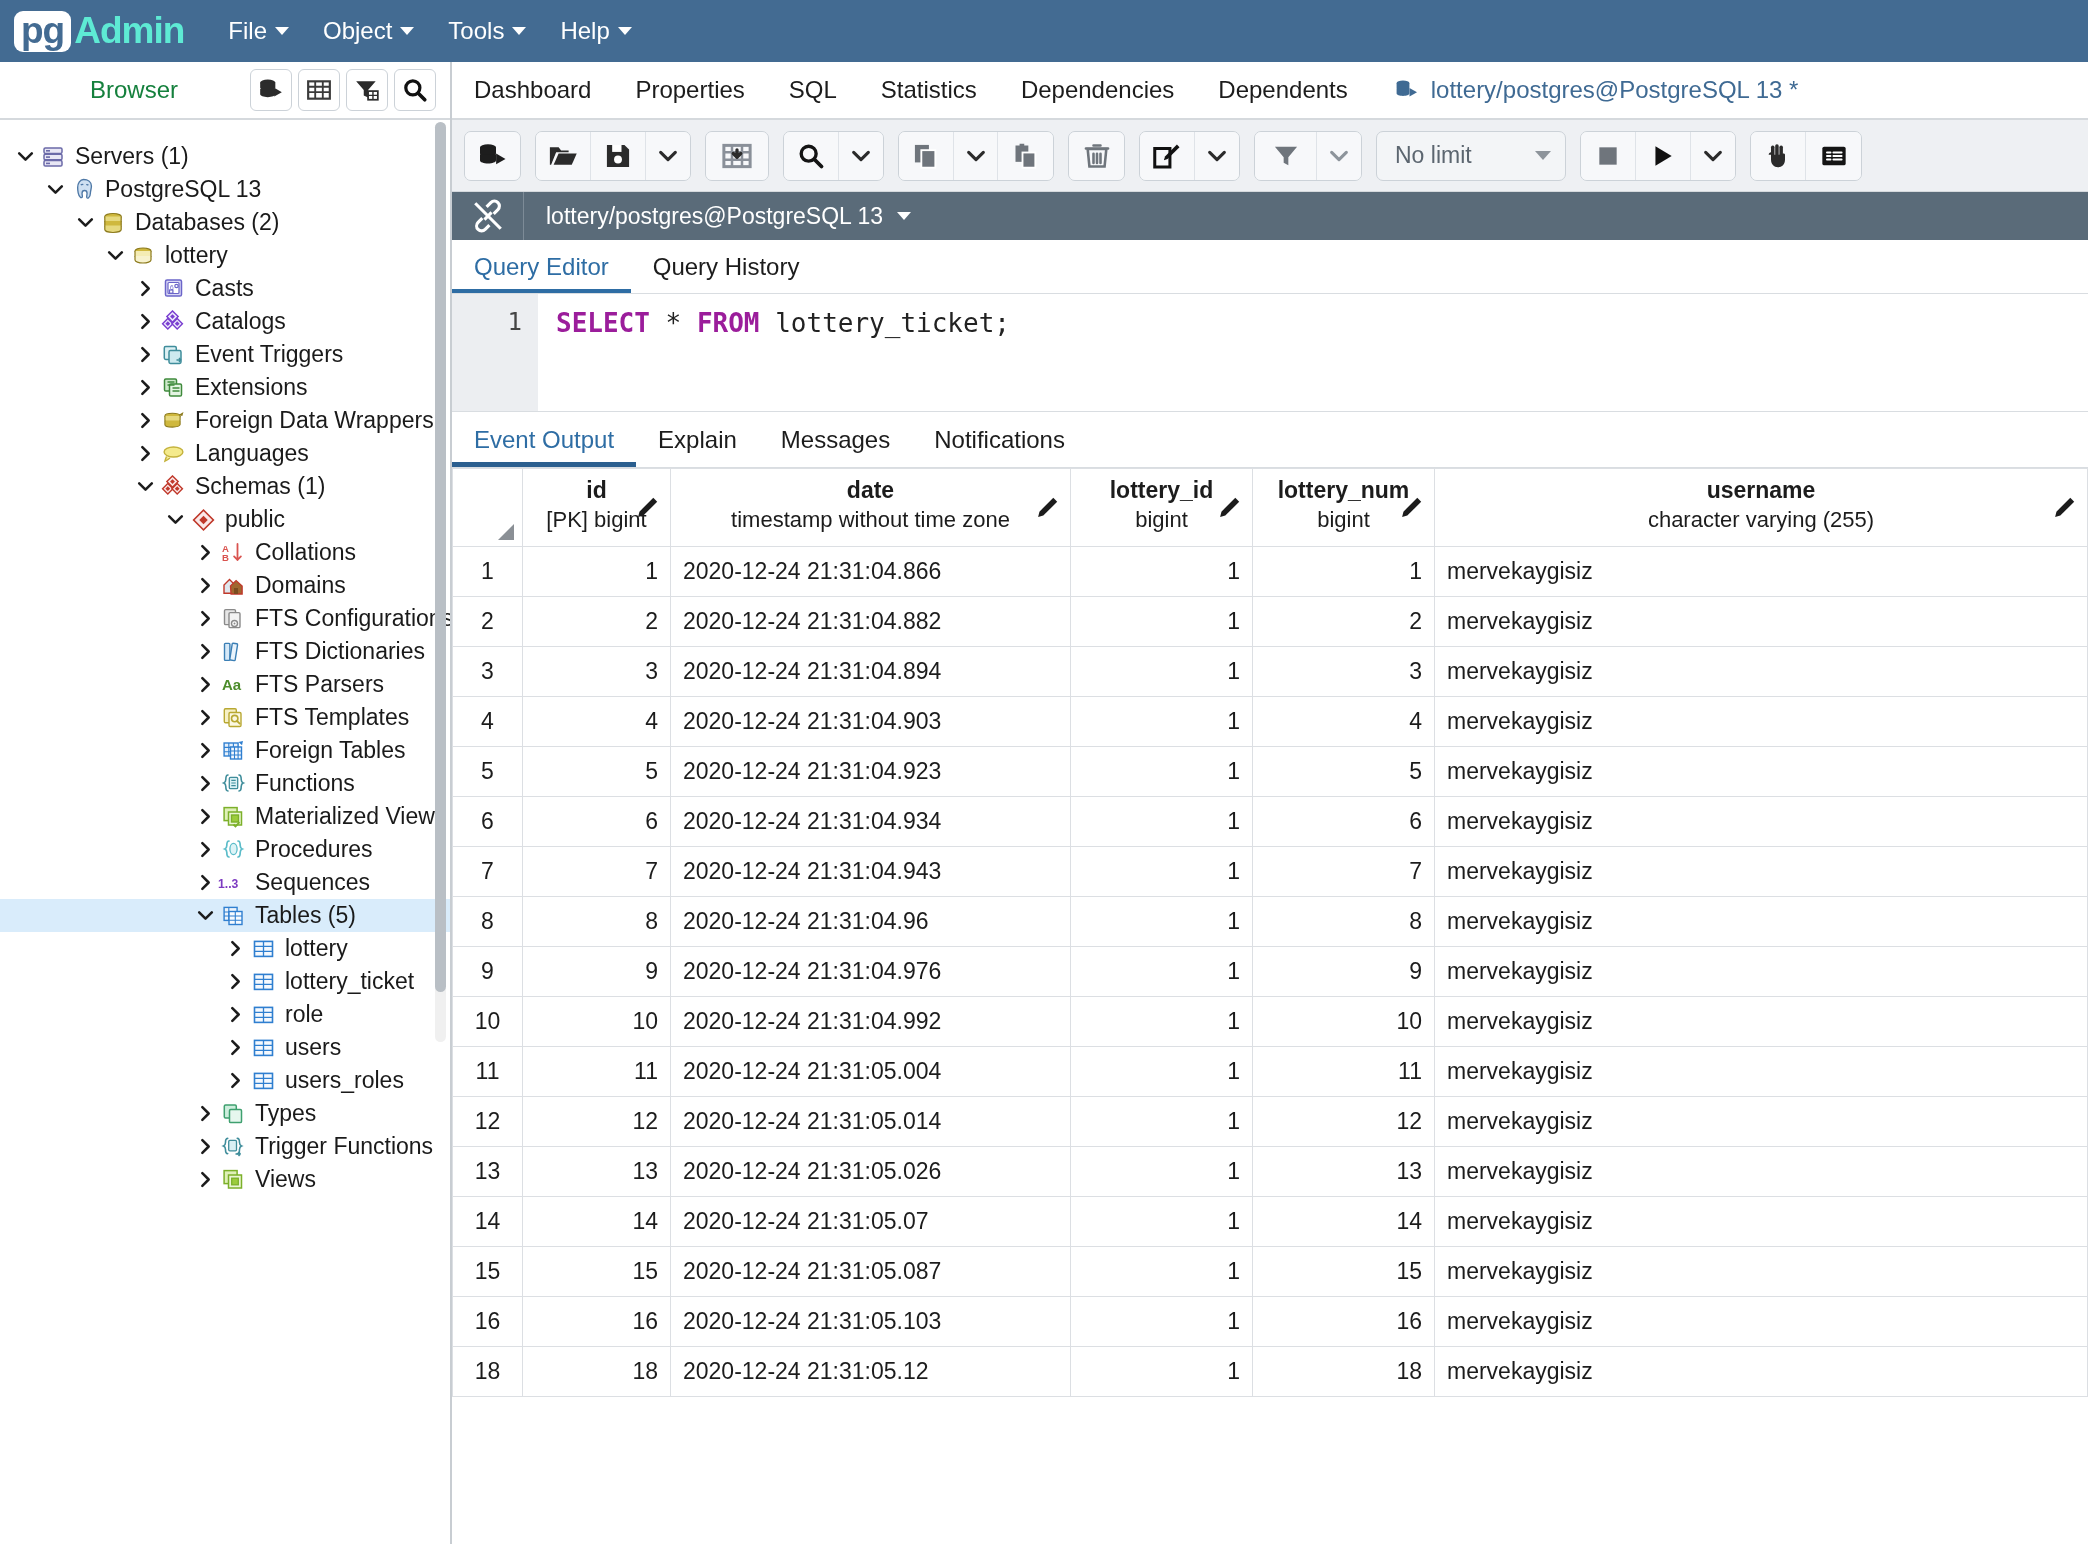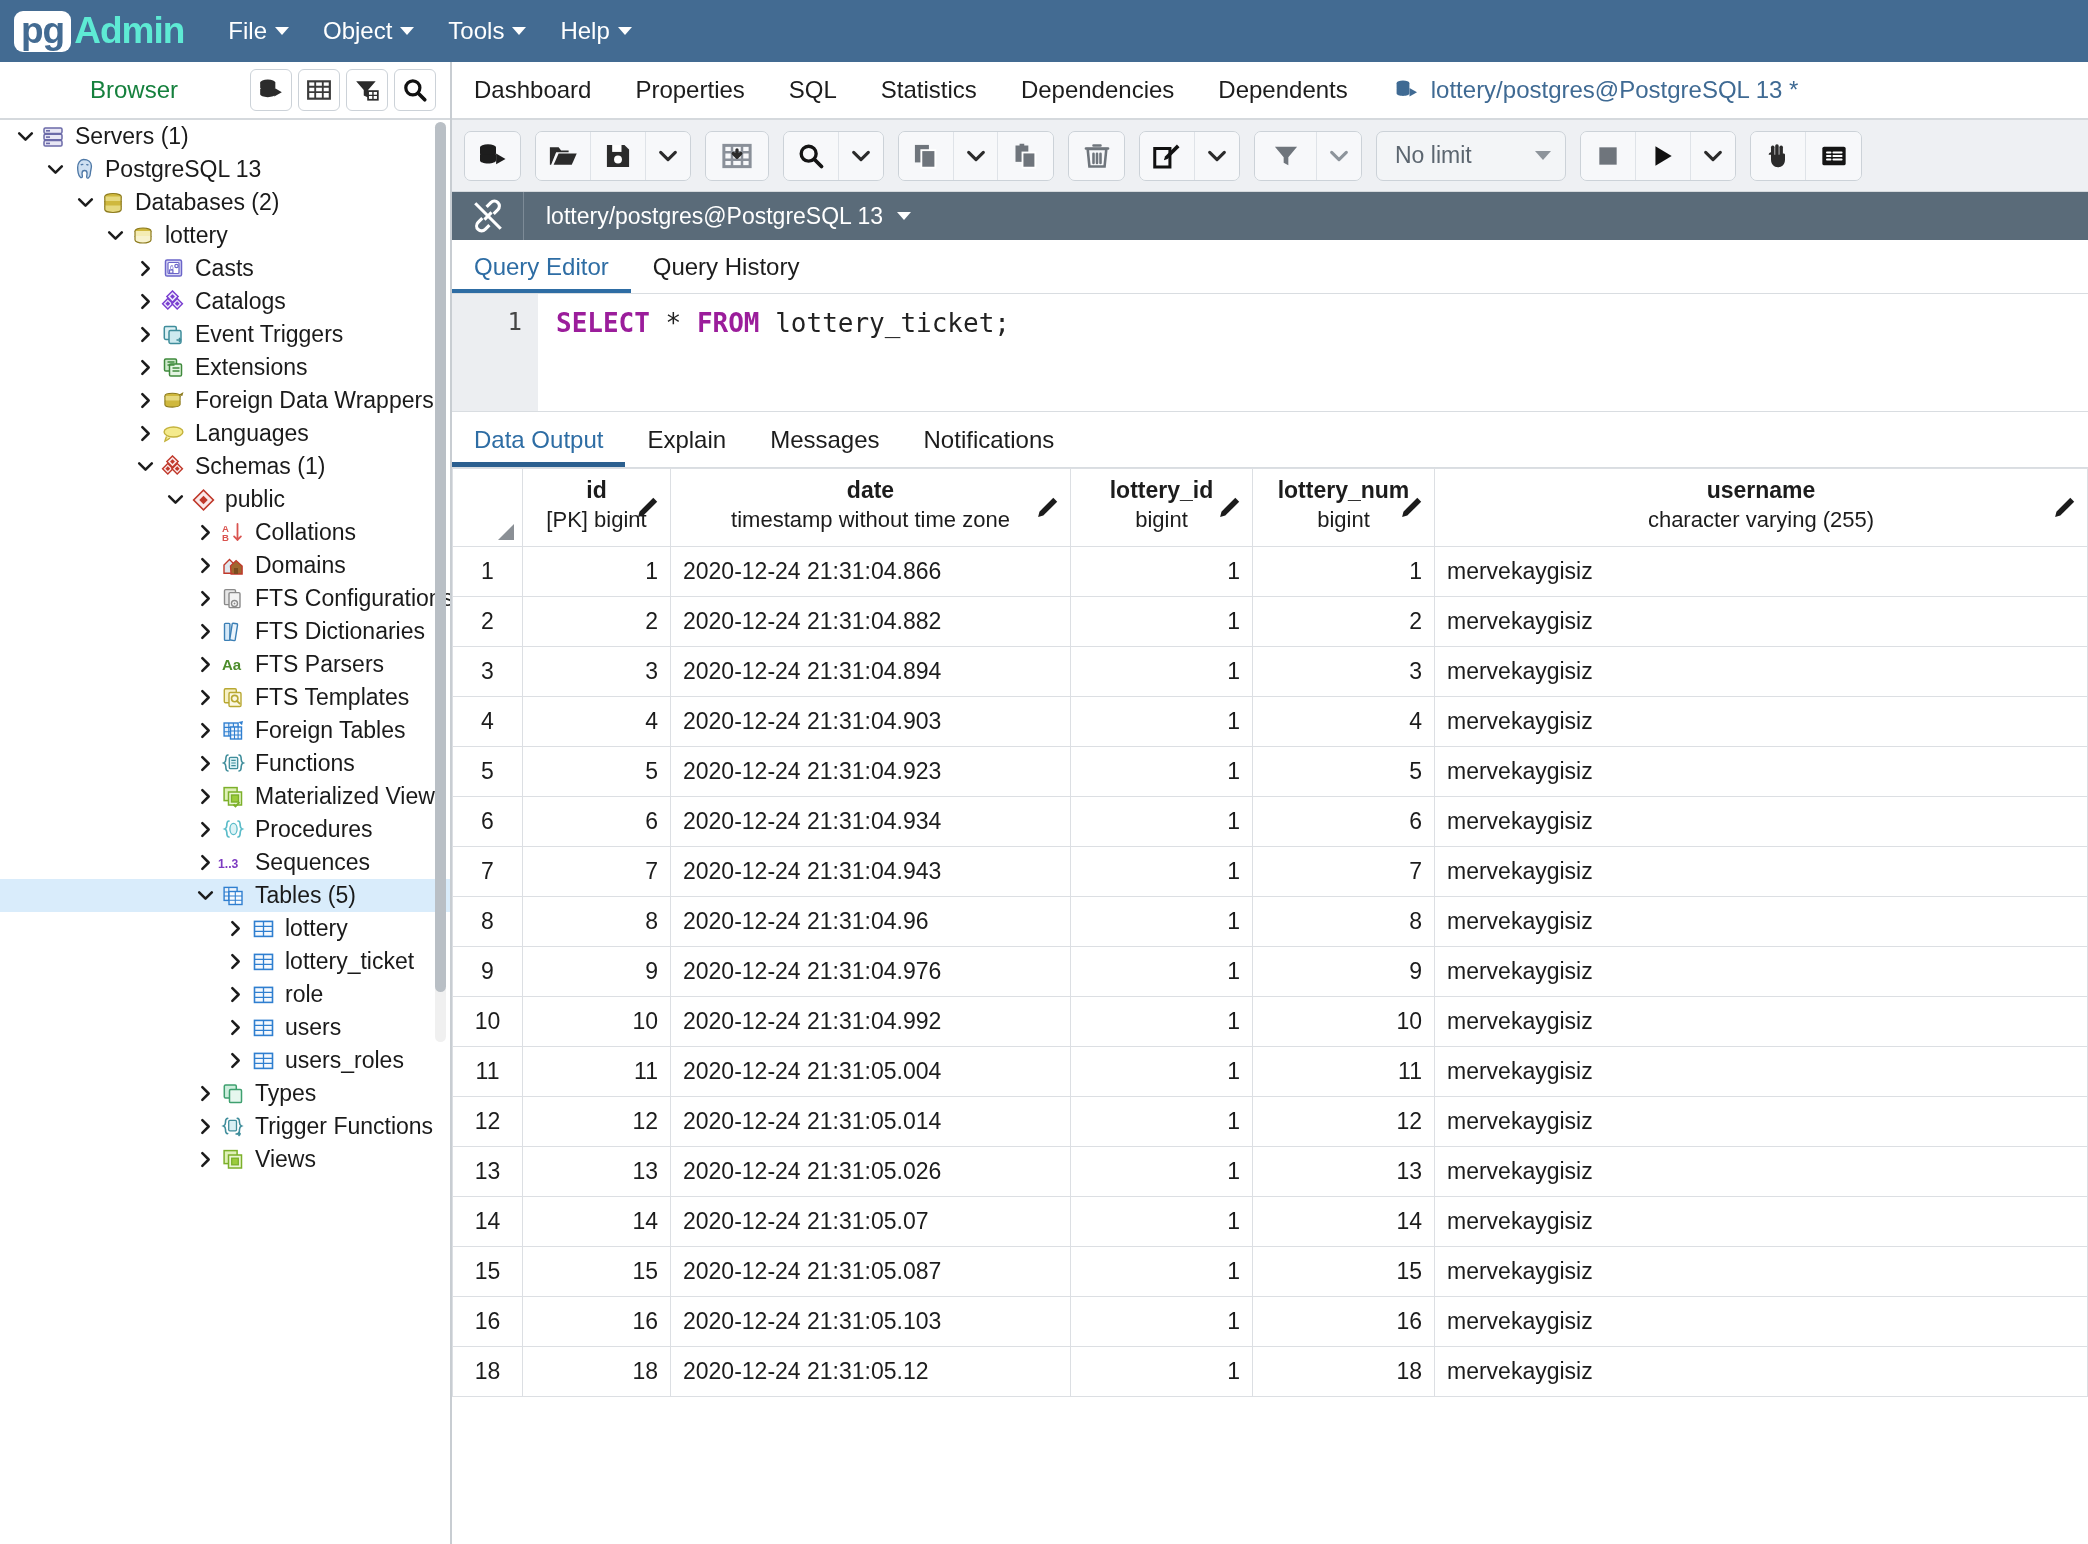--- a/index.html
+++ b/index.html
@@ -70,21 +70,21 @@
   .hdr-btns { display: flex; gap: 6px; }
   .hdr-btn {
     width: 42px; height: 42px;
     border: 1px solid #ccd2d8; border-radius: 6px;
     background: #fff;
     display: flex; align-items: center; justify-content: center;
     cursor: pointer;
   }
   .tree {
     flex: 1; overflow: hidden;
-    padding-top: 0;
+    padding-top: 20px;
     font-size: 23px;
   }
   .tnode {
     display: flex; align-items: center;
     height: 33px;
     white-space: nowrap;
     cursor: pointer;
   }
   .tnode.sel { background: #d9ecfb; }
   .twist {
@@ -1026,21 +1026,21 @@
         </div>
 
       <div class="editor">
         <div class="gutter">
           <span>1</span>
         </div>
         <div class="code"><span class="kw">SELECT</span><span class="op"> * </span><span class="kw">FROM</span><span class="op"> lottery_ticket;</span></div>
       </div>
 
       <div class="otabs">
-          <div class="otab active">Data Output</div>
+          <div class="otab active">Event Output</div>
           <div class="otab">Explain</div>
           <div class="otab">Messages</div>
           <div class="otab">Notifications</div>
         </div>
 
       <div class="grid-wrap">
         <table class="grid">
           <thead>
             <tr>
               <th class="col-rownum corner">

